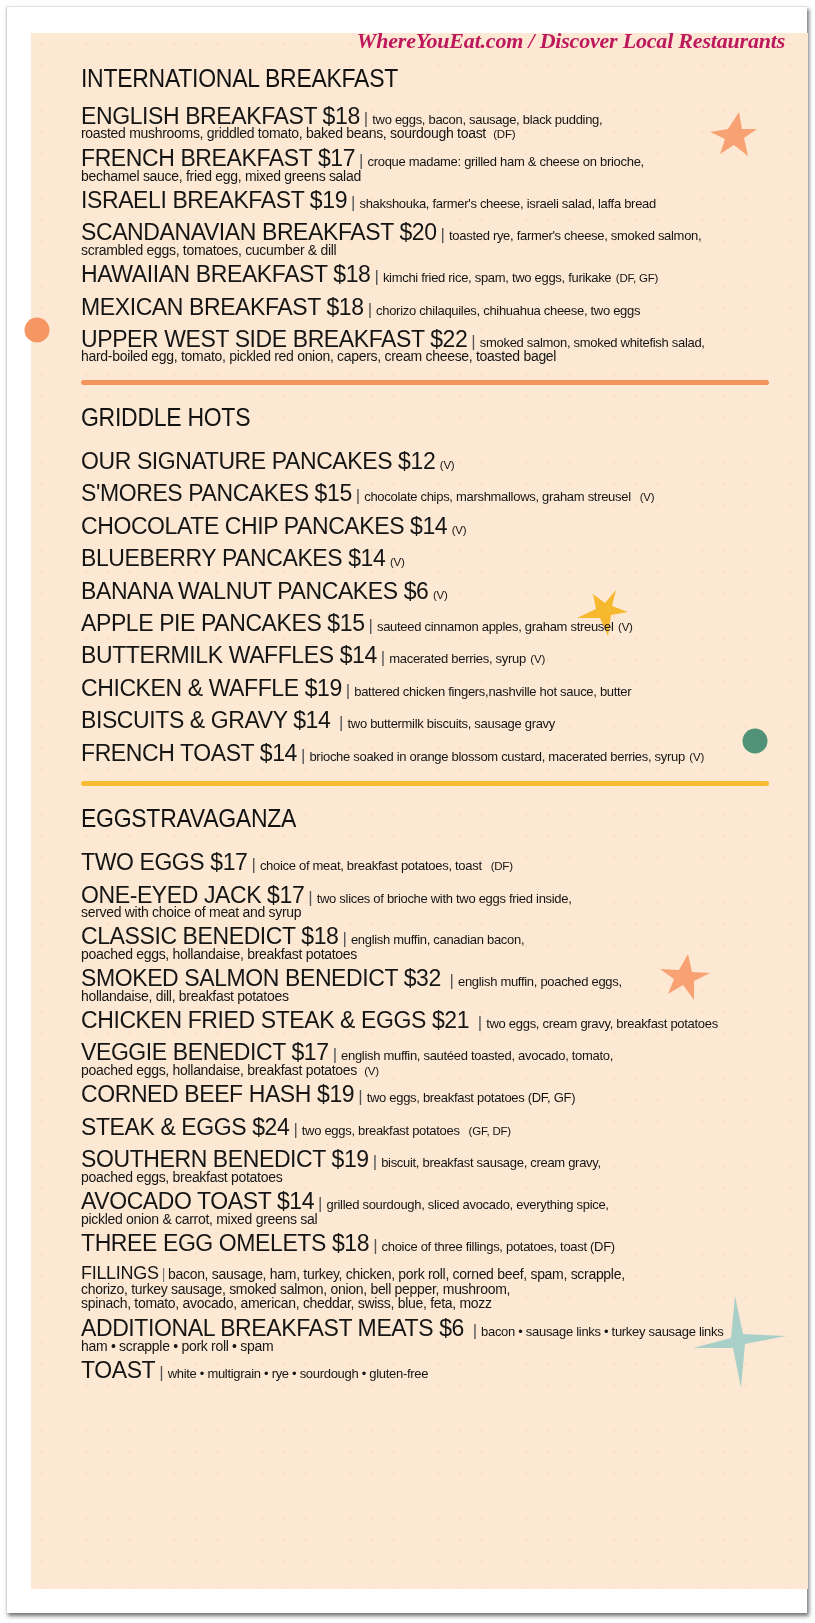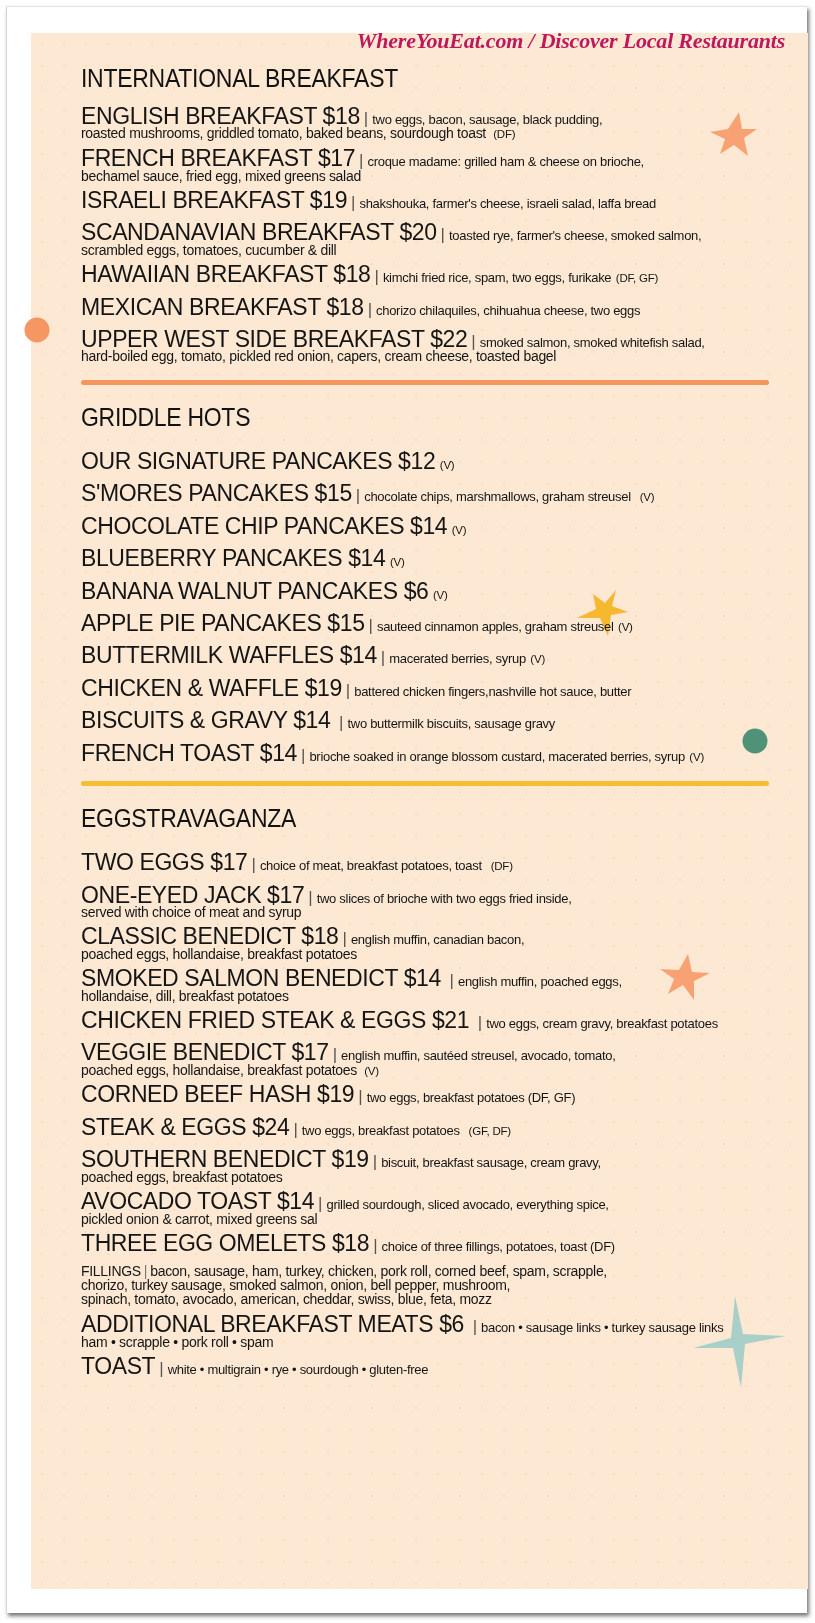--- a/index.html
+++ b/index.html
@@ -39,21 +39,21 @@
     .item .desc { font-size: 13px; letter-spacing: -0.3px; }
     .item .tag { font-size: 11.5px; letter-spacing: -0.2px; }
     .item .desc2 { font-size: 14px; letter-spacing: -0.3px; display: block; margin-top: -2px; }
     .item.single { margin-bottom: 9px; }
 
     .divider { height: 5px; border-radius: 3px; margin: 16px 0 18px 0; width: 688px; }
     .divider.orange { background: #f5955e; }
     .divider.yellow { background: #f6bd33; }
 
     .fillings { font-size: 14px; letter-spacing: -0.3px; line-height: 1.0; margin: 0 0 7px 0; }
-    .fillings .lbl { font-size: 14px; text-align: right; }
+    .fillings .lbl { font-size: 18px; text-align: right; }
 
     .deco { position: absolute; }
   </style>
 </head>
 <body>
 
 <div class="sheet">
   <div class="paper"></div>
 </div>
 
@@ -107,23 +107,23 @@
     <div class="item single"><span class="name">FRENCH TOAST $14</span><span class="sep">|</span><span class="desc">brioche soaked in orange blossom custard, macerated berries, syrup</span> <span class="tag">(V)</span></div>
   </div>
 
   <div class="divider yellow"></div>
 
   <div>
     <h2 class="section-title" style="margin-bottom:18px">EGGSTRAVAGANZA</h2>
     <div class="item single"><span class="name">TWO EGGS $17</span><span class="sep">|</span><span class="desc">choice of meat, breakfast potatoes, toast</span>&nbsp; <span class="tag">(DF)</span></div>
     <div class="item"><span class="name">ONE-EYED JACK $17</span><span class="sep">|</span><span class="desc">two slices of brioche with two eggs fried inside,</span><span class="desc2">served with choice of meat and syrup</span></div>
     <div class="item"><span class="name">CLASSIC BENEDICT $18</span><span class="sep">|</span><span class="desc">english muffin, canadian bacon,</span><span class="desc2">poached eggs, hollandaise, breakfast potatoes</span></div>
-    <div class="item"><span class="name">SMOKED SALMON BENEDICT $14</span><span class="sep">&nbsp;|</span><span class="desc">english muffin, poached eggs,</span><span class="desc2">hollandaise, dill, breakfast potatoes</span></div>
+    <div class="item"><span class="name">SMOKED SALMON BENEDICT $32</span><span class="sep">&nbsp;|</span><span class="desc">english muffin, poached eggs,</span><span class="desc2">hollandaise, dill, breakfast potatoes</span></div>
     <div class="item single"><span class="name">CHICKEN FRIED STEAK &amp; EGGS $21</span><span class="sep">&nbsp;|</span><span class="desc">two eggs, cream gravy, breakfast potatoes</span></div>
-    <div class="item"><span class="name">VEGGIE BENEDICT $17</span><span class="sep">|</span><span class="desc">english muffin, sautéed streusel, avocado, tomato,</span><span class="desc2"><span>poached eggs, hollandaise, breakfast potatoes</span>&nbsp; <span class="tag">(V)</span></span></div>
+    <div class="item"><span class="name">VEGGIE BENEDICT $17</span><span class="sep">|</span><span class="desc">english muffin, sautéed toasted, avocado, tomato,</span><span class="desc2"><span>poached eggs, hollandaise, breakfast potatoes</span>&nbsp; <span class="tag">(V)</span></span></div>
     <div class="item single"><span class="name">CORNED BEEF HASH $19</span><span class="sep">|</span><span class="desc">two eggs, breakfast potatoes (DF, GF)</span></div>
     <div class="item single"><span class="name">STEAK &amp; EGGS $24</span><span class="sep">|</span><span class="desc">two eggs, breakfast potatoes</span>&nbsp; <span class="tag">(GF, DF)</span></div>
     <div class="item"><span class="name">SOUTHERN BENEDICT $19</span><span class="sep">|</span><span class="desc">biscuit, breakfast sausage, cream gravy,</span><span class="desc2">poached eggs, breakfast potatoes</span></div>
     <div class="item"><span class="name">AVOCADO TOAST $14</span><span class="sep">|</span><span class="desc">grilled sourdough, sliced avocado, everything spice,</span><span class="desc2">pickled onion &amp; carrot, mixed greens sal</span></div>
     <div class="item single"><span class="name">THREE EGG OMELETS $18</span><span class="sep">|</span><span class="desc">choice of three fillings, potatoes, toast (DF)</span></div>
 
     <div class="fillings">
       <span class="lbl">FILLINGS</span><span class="sep" style="font-size:14px;margin:0 3px;color:#777">|</span><span>bacon, sausage, ham, turkey, chicken, pork roll, corned beef, spam, scrapple,</span><br>
       <span>chorizo, turkey sausage, smoked salmon, onion, bell pepper, mushroom,</span><br>
       <span>spinach, tomato, avocado, american, cheddar, swiss, blue, feta, mozz</span>

